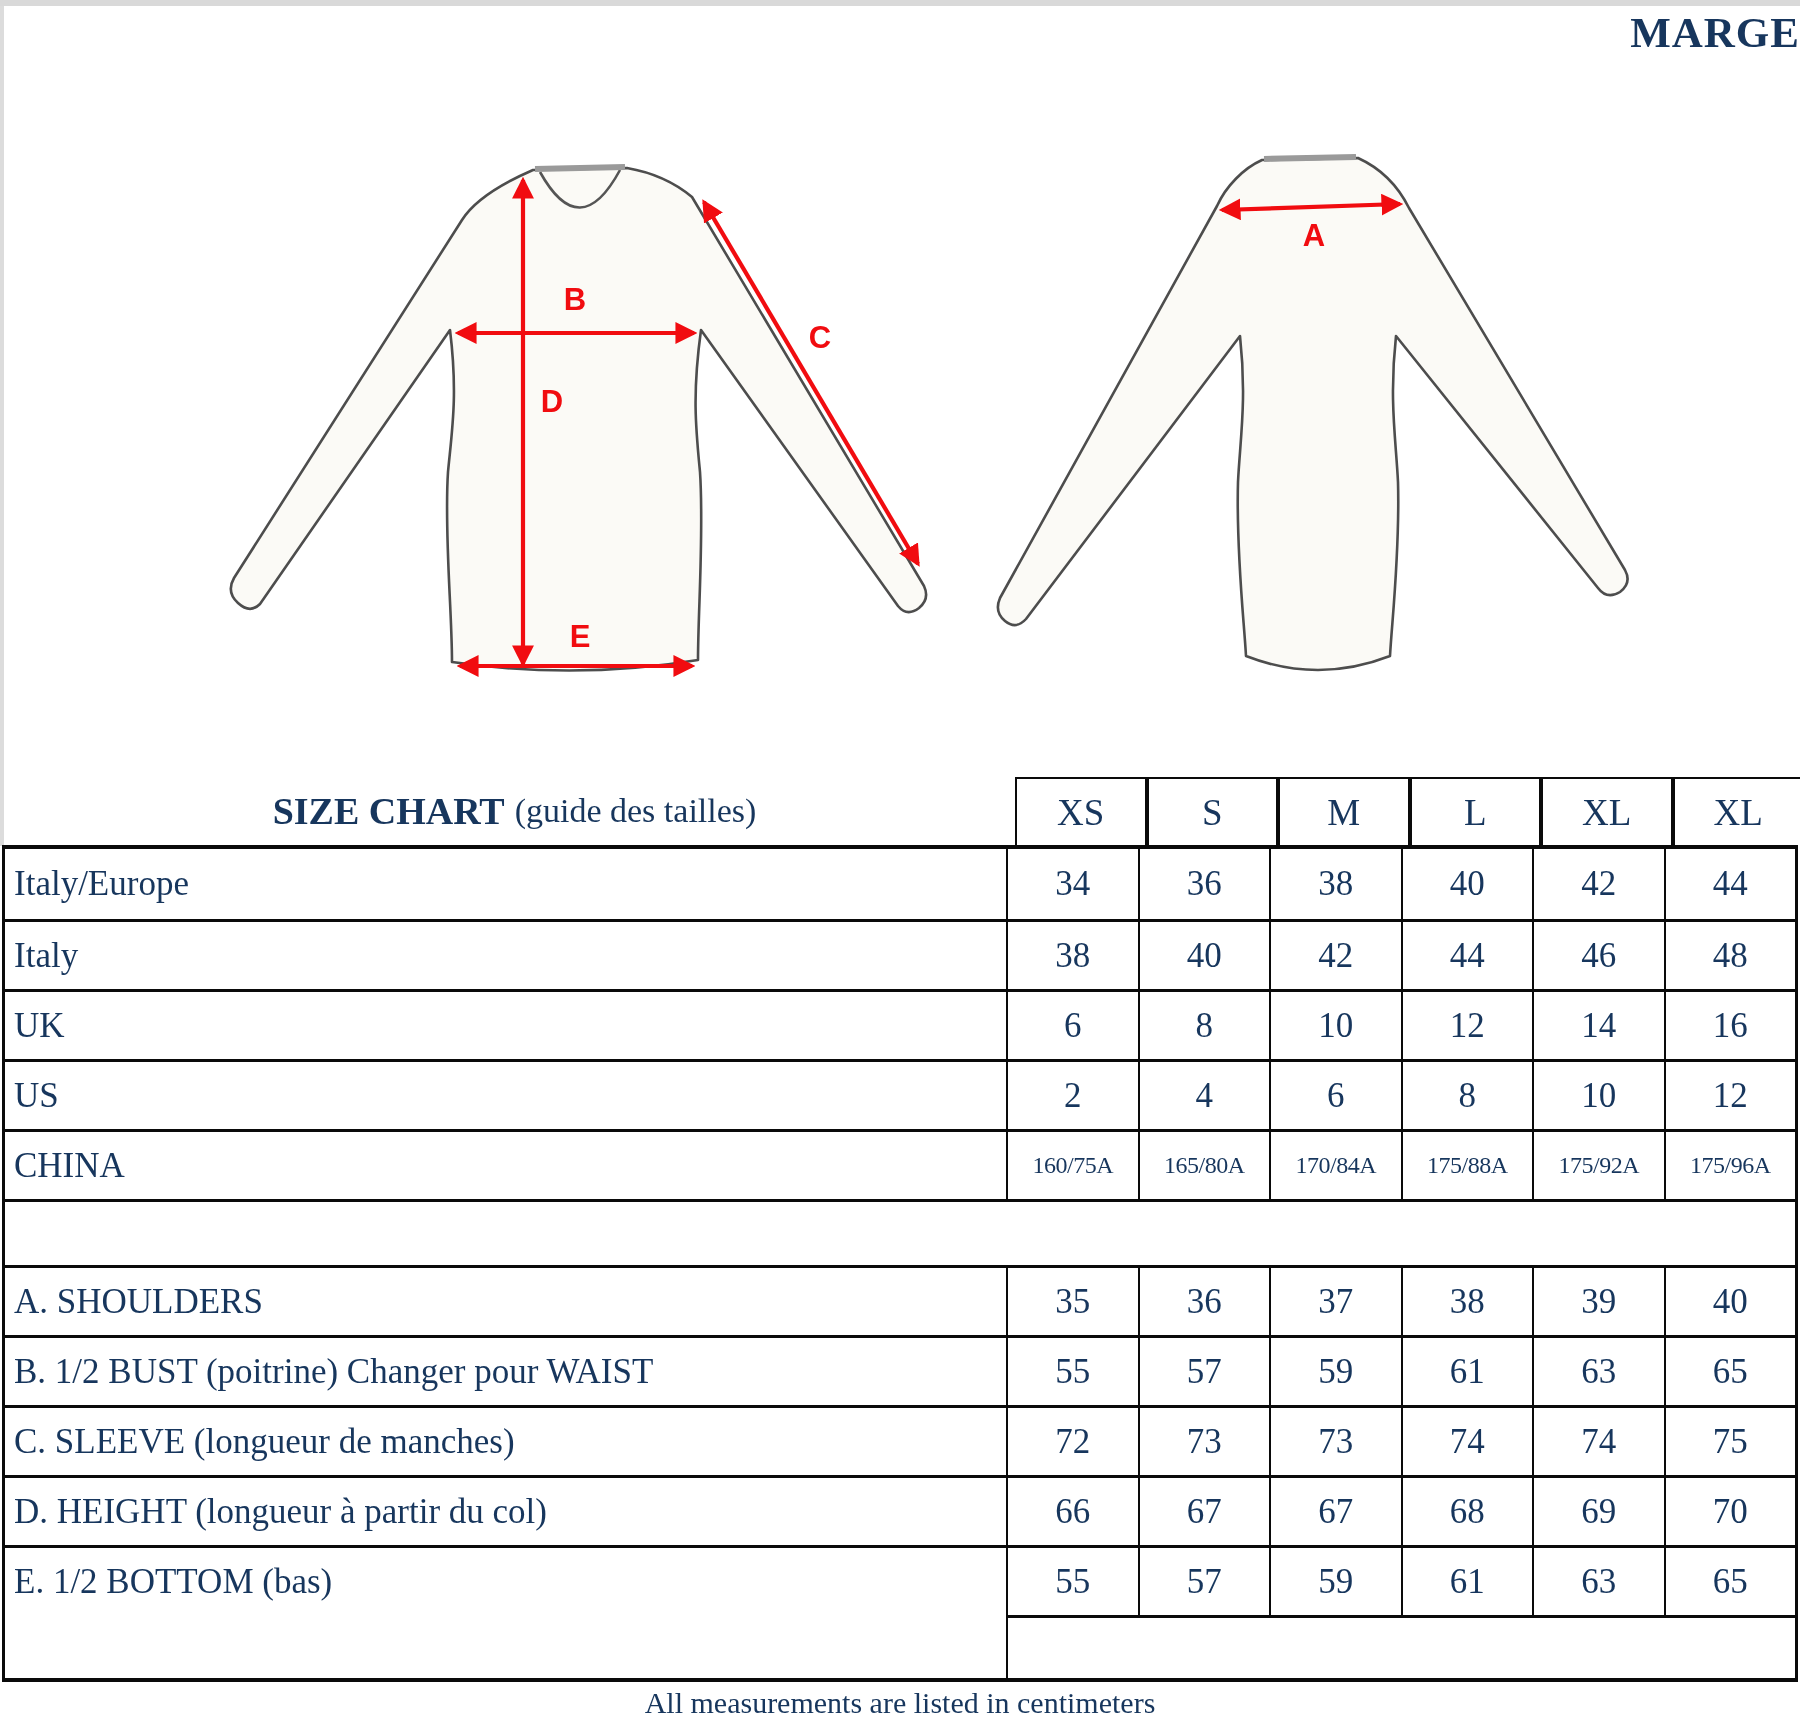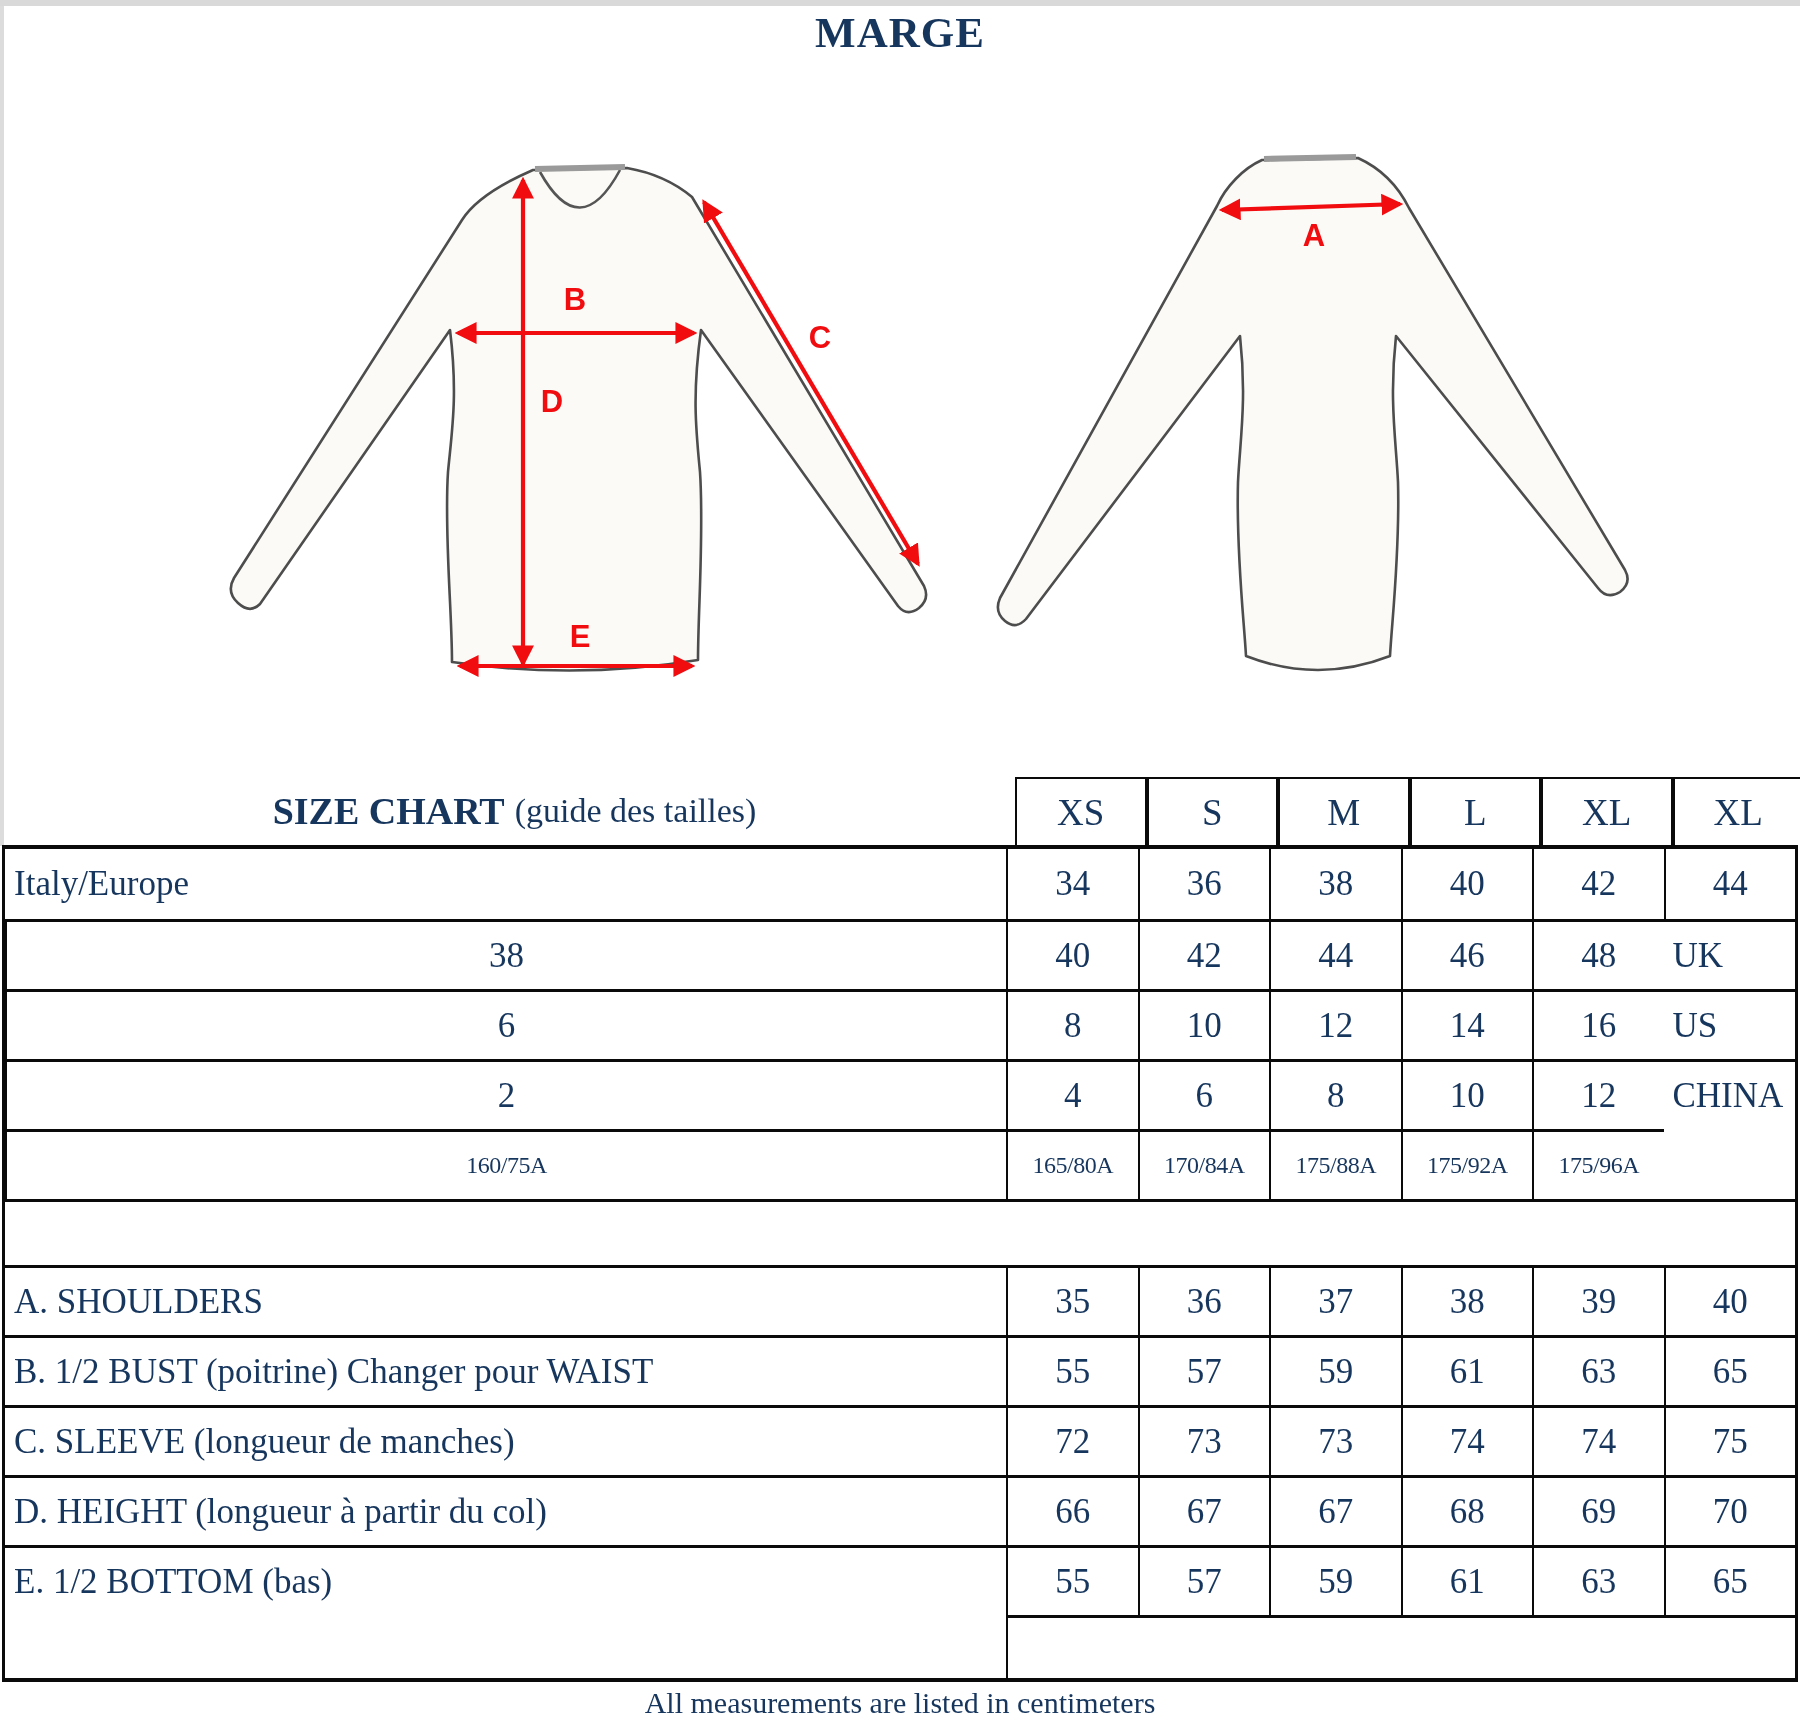--- a/index.html
+++ b/index.html
@@ -1,21 +1,21 @@
 <!DOCTYPE html>
 <html><head>
 <meta charset="utf-8">
 <style>
   html,body{margin:0;padding:0;background:#fff;}
   .page{position:relative;width:1800px;height:1734px;background:#ffffff;overflow:hidden;
         font-family:"Liberation Serif","DejaVu Serif",serif;color:#17365d;}
   .edge-top{position:absolute;top:0;left:0;width:1800px;height:6px;background:#d9d9d9;}
   .edge-left{position:absolute;top:6px;left:0;width:4px;height:840px;background:#dcdcdc;}
 
-  .title{position:absolute;top:8px;left:0;width:1800px;text-align:center;
+  .title{position:absolute;top:8px;left:0;width:1800px;text-align:right;
          font-size:43px;font-weight:bold;letter-spacing:1px;color:#17365d;}
 
   .fig{position:absolute;top:100px;left:0;width:1800px;height:600px;}
 
   
   .hdr{position:absolute;top:777px;left:11px;width:1796px;box-sizing:border-box;
        padding:0 3px;display:grid;grid-template-columns:1001px repeat(6,1fr);height:68px;}
   .hdr .hcell{box-sizing:border-box;border:2.5px solid #0a0a0a;border-bottom:none;
        display:flex;align-items:center;justify-content:center;font-size:37px;}
   .hdr .hlabel{border:none;display:flex;align-items:center;justify-content:center;gap:10px;}
@@ -136,20 +136,21 @@
   <div class="tbl">
 
     <div class="cell lbl r0">Italy/Europe</div>
     <div class="cell val r0">34</div>
     <div class="cell val r0">36</div>
     <div class="cell val r0">38</div>
     <div class="cell val r0">40</div>
     <div class="cell val r0">42</div>
     <div class="cell val r0">44</div>
 
+    <div class="cell lbl">Italy</div>
     <div class="cell val">38</div>
     <div class="cell val">40</div>
     <div class="cell val">42</div>
     <div class="cell val">44</div>
     <div class="cell val">46</div>
     <div class="cell val">48</div>
 
     <div class="cell lbl">UK</div>
     <div class="cell val">6</div>
     <div class="cell val">8</div>

